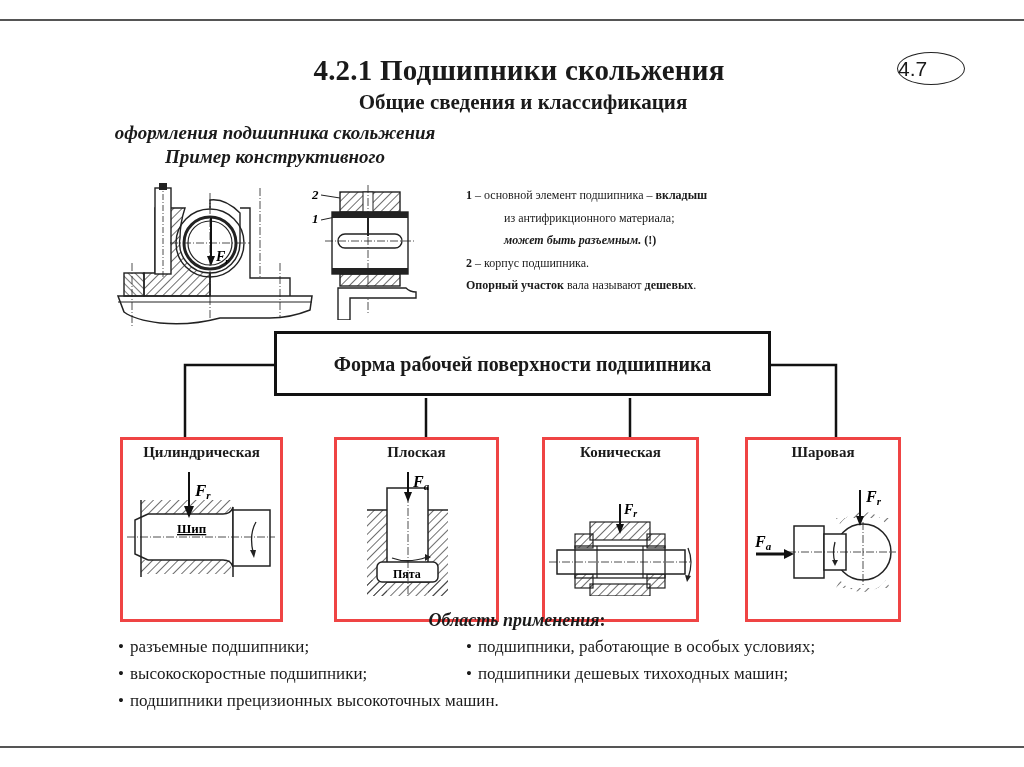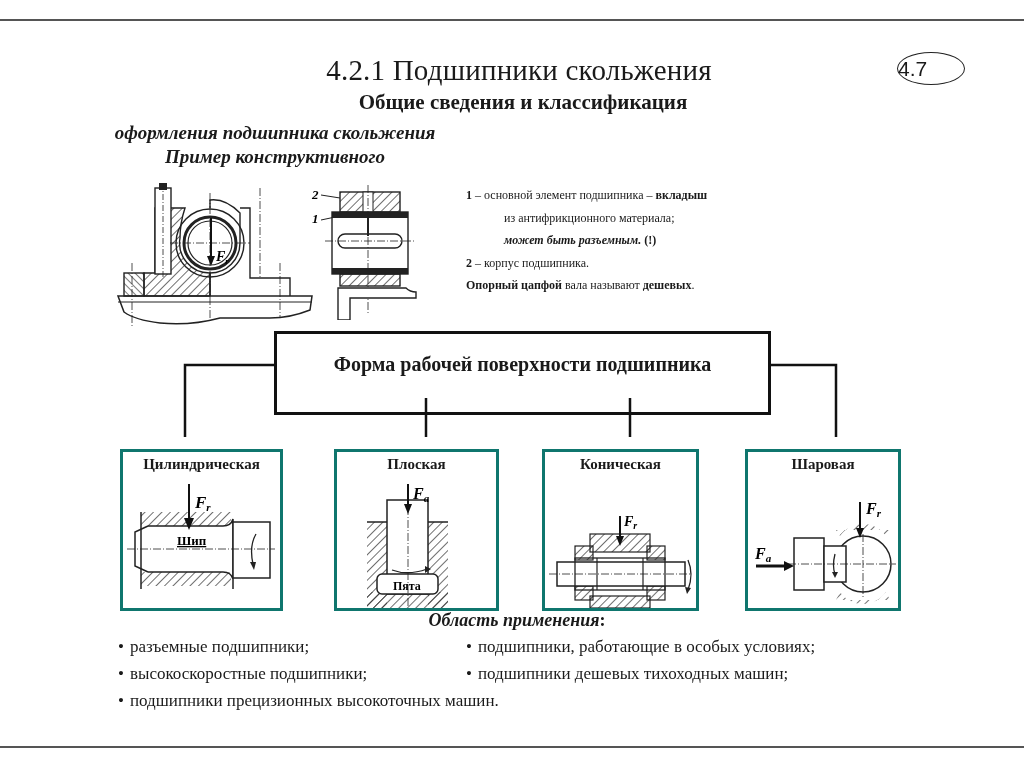--- a/index.html
+++ b/index.html
@@ -2,33 +2,33 @@
 <html><head>
 <meta charset="utf-8">
 <style>
   html, body { margin:0; padding:0; background:#fff; }
   body { width:1024px; height:767px; position:relative; overflow:hidden;
          font-family:"Liberation Serif", "DejaVu Serif", serif; color:#1a1a1a; }
   .rule { position:absolute; left:0; width:1024px; height:2px; background:#555; }
   .rule.top { top:19px; }
   .rule.bottom { top:746px; }
   .abs { position:absolute; }
-  #title { left:0; width:1024px; top:54px; text-align:center; font-size:29px; font-weight:normal; letter-spacing:0.2px; padding-left:14px; box-sizing:border-box; }
+  #title { left:0; width:1024px; top:54px; text-align:center; font-size:29px; font-weight:bold; letter-spacing:0.2px; padding-left:14px; box-sizing:border-box; }
   #subtitle { left:0; width:1024px; top:90px; text-align:center; font-size:21px; font-weight:bold; padding-left:22px; box-sizing:border-box; }
   #page-badge { left:897px; top:52px; width:66px; height:31px; border:1.5px solid #222; border-radius:50%;
                 font-family:"Liberation Sans", sans-serif; font-size:21px; text-align:left; line-height:31px; }
   #example-caption { left:80px; width:390px; top:121px; text-align:center; font-size:19px; font-weight:bold; font-style:italic; line-height:24px; }
   #desc { left:466px; top:184px; font-size:12px; line-height:22.5px; }
   #desc .ind { padding-left:38px; }
   #desc b { font-weight:bold; }
   #desc .it { font-weight:bold; font-style:italic; }
   svg.fig { position:absolute; }
-  #center-box { left:274px; top:331px; width:497px; height:84px; border:3px solid #111; box-sizing:border-box;
+  #center-box { left:274px; top:331px; width:497px; height:65px; border:3px solid #111; box-sizing:border-box;
                 text-align:center; line-height:61px; font-size:20px; font-weight:bold; }
-  .type-box { position:absolute; top:449px; height:162px; border:3px solid #0f766e; box-sizing:border-box; }
+  .type-box { position:absolute; top:437px; height:185px; border:3px solid #ef4444; box-sizing:border-box; }
   .type-label { position:absolute; left:0; right:0; top:4px; text-align:center; font-size:15px; font-weight:bold; }
   #app-title { left:0; width:1024px; top:610px; text-align:center; font-size:18px; font-weight:bold; font-style:italic; padding-left:10px; box-sizing:border-box; }
   .app-item { position:absolute; font-size:17px; }
   .app-item::before { content:"\2022"; margin-right:6px; }
 </style>
 </head>
 <body>
 
 <div class="rule top"></div>
 <div class="rule bottom"></div>
@@ -100,21 +100,21 @@
 
   <rect x="30" y="94" width="60" height="12" fill="url(#hatch)" stroke="#222" stroke-width="1.4"></rect>
   <path d="M28,108 L96,108 Q100,112 106,112 L106,118 L40,118 L40,140 L28,140 Z" fill="#fff" stroke="#222" stroke-width="1.4"></path>
 </svg>
 
 <div id="desc" class="abs">
   <div><b>1</b><span> – основной элемент подшипника – </span><b>вкладыш</b></div>
   <div class="ind">из антифрикционного материала;</div>
   <div class="ind"><span class="it">может быть разъемным.</span><b> (!)</b></div>
   <div><b>2</b><span> – корпус подшипника.</span></div>
-  <div><b>Опорный цапфой</b><span> вала называют </span><b>дешевых</b><span>.</span></div>
+  <div><b>Опорный участок</b><span> вала называют </span><b>дешевых</b><span>.</span></div>
 </div>
 
 <svg class="fig" style="left:0;top:0" width="1024" height="767">
   <g stroke="#111" stroke-width="2.5" fill="none">
     <polyline points="274,365 185,365 185,437"></polyline>
     <polyline points="771,365 836,365 836,437"></polyline>
     <line x1="426" y1="398" x2="426" y2="437"></line>
     <line x1="630" y1="398" x2="630" y2="437"></line>
   </g>
 </svg>

